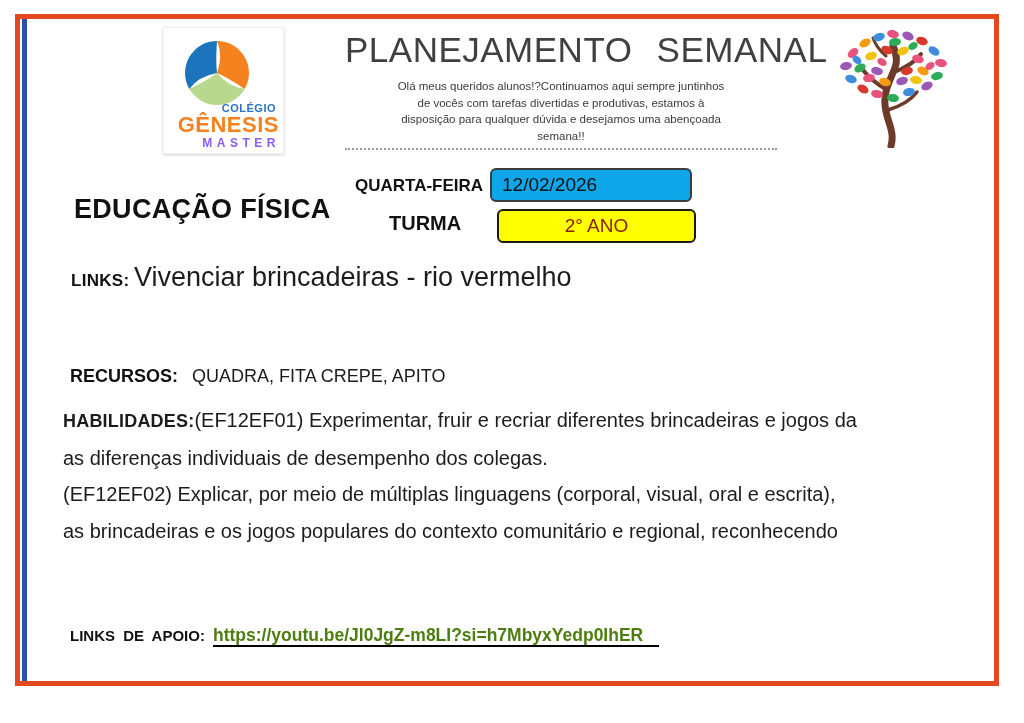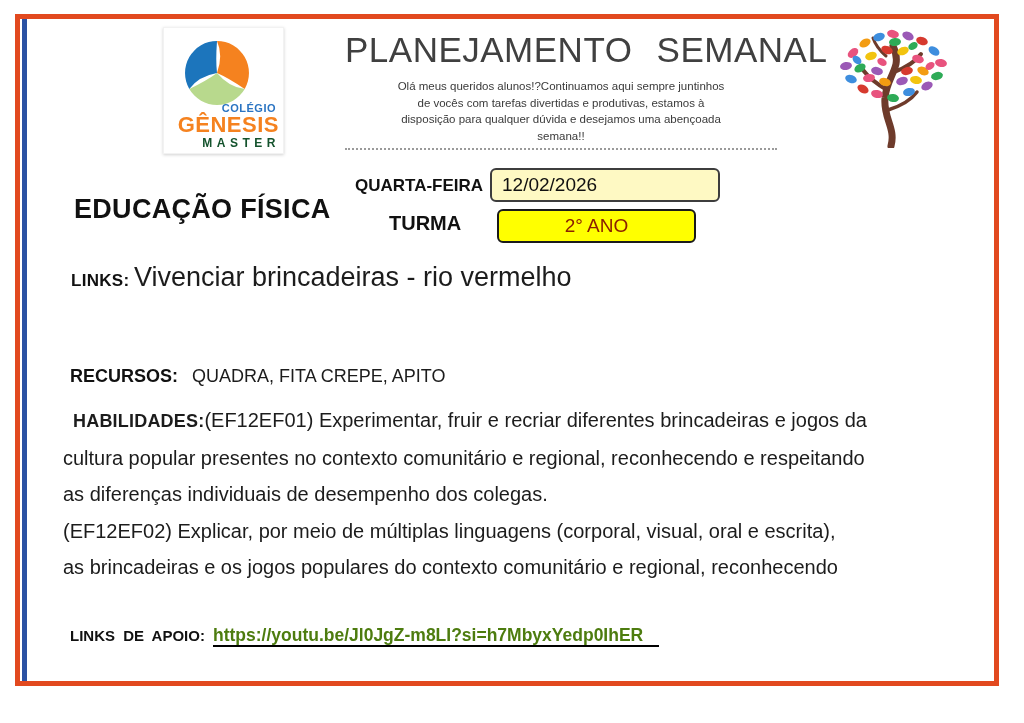--- a/index.html
+++ b/index.html
@@ -16,56 +16,56 @@
     position:absolute;left:22px;top:19px;width:5px;height:662px;background:#2B52A3;
   }
   
   .logo-box{
     position:absolute;left:163px;top:27px;width:121px;height:127px;background:#fff;
     box-shadow:0 1px 3px rgba(0,0,0,.18);border:1px solid #f2f2f2;box-sizing:border-box;
   }
   .logo-swirl{position:absolute;left:13px;top:5px;width:80px;height:80px;}
   .logo-colegio{position:absolute;right:7px;top:74px;font-size:11px;font-weight:bold;color:#2A74C2;letter-spacing:.5px;}
   .logo-genesis{position:absolute;right:4px;top:84px;font-size:22px;font-weight:bold;color:#F5821F;letter-spacing:.5px;}
-  .logo-master{position:absolute;right:3px;top:108px;font-size:12px;font-weight:bold;color:#14532d;letter-spacing:4.5px;}
+  .logo-master{position:absolute;right:3px;top:108px;font-size:12px;font-weight:bold;color:#8b5cf6;letter-spacing:4.5px;}
   
   .header{
     position:absolute;left:345px;top:30px;width:432px;text-align:center;
     border-bottom:2px dotted #9a9a9a;padding-bottom:4px;
   }
   .title{
     font-size:35px;color:#404040;font-weight:400;letter-spacing:.5px;word-spacing:14px;
     white-space:nowrap;
   }
   .message{margin-top:8px;font-size:11.5px;line-height:16.5px;color:#3a3a3a;}
   
   .tree{position:absolute;left:835px;top:26px;width:118px;height:122px;}
   
   .day-label{position:absolute;left:355px;top:176px;font-size:17px;font-weight:bold;white-space:nowrap;}
   .date-box{
-    position:absolute;left:490px;top:168px;width:230px;height:34px;box-sizing:border-box;
-    border:2px solid #3d3d3d;border-radius:6px;background:#fef9c3;
+    position:absolute;left:490px;top:168px;width:202px;height:34px;box-sizing:border-box;
+    border:2px solid #3d3d3d;border-radius:6px;background:#0ea5e9;
     font-size:19px;line-height:30px;padding-left:10px;
   }
   .turma-label{position:absolute;left:389px;top:212px;font-size:20px;font-weight:bold;}
   .turma-box{
     position:absolute;left:497px;top:209px;width:199px;height:34px;box-sizing:border-box;
     border:2px solid #1a1a1a;border-radius:6px;background:#FFFF00;
     font-size:19px;line-height:30px;text-align:center;color:#8B2000;font-weight:500;
   }
   .subject{position:absolute;left:74px;top:194px;font-size:27px;font-weight:bold;letter-spacing:.3px;white-space:nowrap;}
   
   .tema-row{position:absolute;left:71px;top:262px;white-space:nowrap;}
   .tema-row .lbl{font-size:17px;font-weight:bold;letter-spacing:.3px;}
   .tema-row .val{font-size:27px;color:#1c1c1c;}
   .recursos-row{position:absolute;left:70px;top:366px;white-space:nowrap;}
   .recursos-row .lbl{font-size:18px;font-weight:bold;}
   .recursos-row .val{font-size:18px;margin-left:14px;color:#1c1c1c;}
   .habilidades{position:absolute;left:63px;top:402px;width:905px;font-size:20px;line-height:36.6px;color:#1c1c1c;}
-  .habilidades .lbl{font-size:18px;font-weight:bold;letter-spacing:.2px;margin-left:10px;}
+  .habilidades .lbl{font-size:18px;font-weight:bold;letter-spacing:.2px;}
   .habilidades .line{white-space:nowrap;}
   .links-row{position:absolute;left:70px;top:625px;white-space:nowrap;}
   .links-row .lbl{font-size:15px;font-weight:bold;word-spacing:4px;}
   .links-row .url{
     font-size:17.5px;font-weight:bold;color:#4d7c0f;text-decoration:none;
     border-bottom:2px solid #000;padding-right:16px;margin-left:8px;
   }
 </style>
 </head>
 <body>
@@ -154,21 +154,20 @@
 </div>
 
 <div class="recursos-row">
   <span class="lbl">RECURSOS:</span><span class="val">QUADRA, FITA CREPE, APITO</span>
 </div>
 
 <div class="habilidades">
   <div class="line">
     <span class="lbl">HABILIDADES:</span><span>(EF12EF01)  Experimentar, fruir e recriar diferentes brincadeiras e jogos da</span>
   </div>
-  <div class="line">cultura popular presentes no contexto comunitário e regional, reconhecendo e respeitando</div>
   <div class="line">as diferenças individuais de desempenho dos colegas.</div>
   <div class="line">(EF12EF02) Explicar, por meio de múltiplas linguagens (corporal, visual, oral e escrita),</div>
   <div class="line">as brincadeiras e os jogos populares do contexto comunitário e regional, reconhecendo</div>
 </div>
 
 <div class="links-row">
   <span class="lbl">LINKS DE APOIO:</span><a href="#" class="url">https://youtu.be/Jl0JgZ-m8LI?si=h7MbyxYedp0IhER</a>
 </div>
 
 </body></html>

